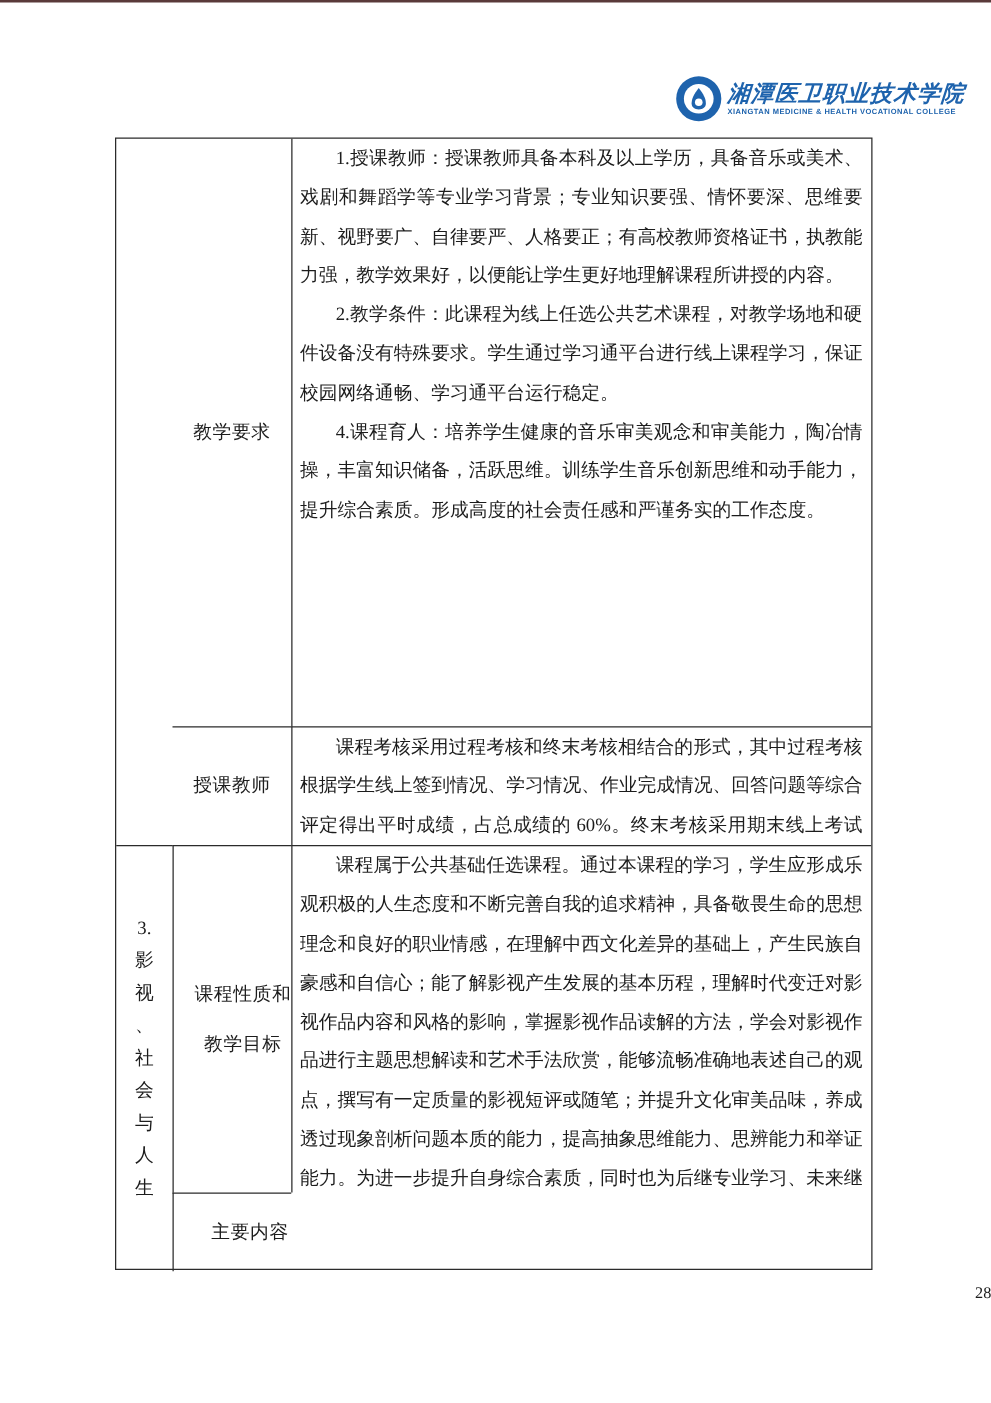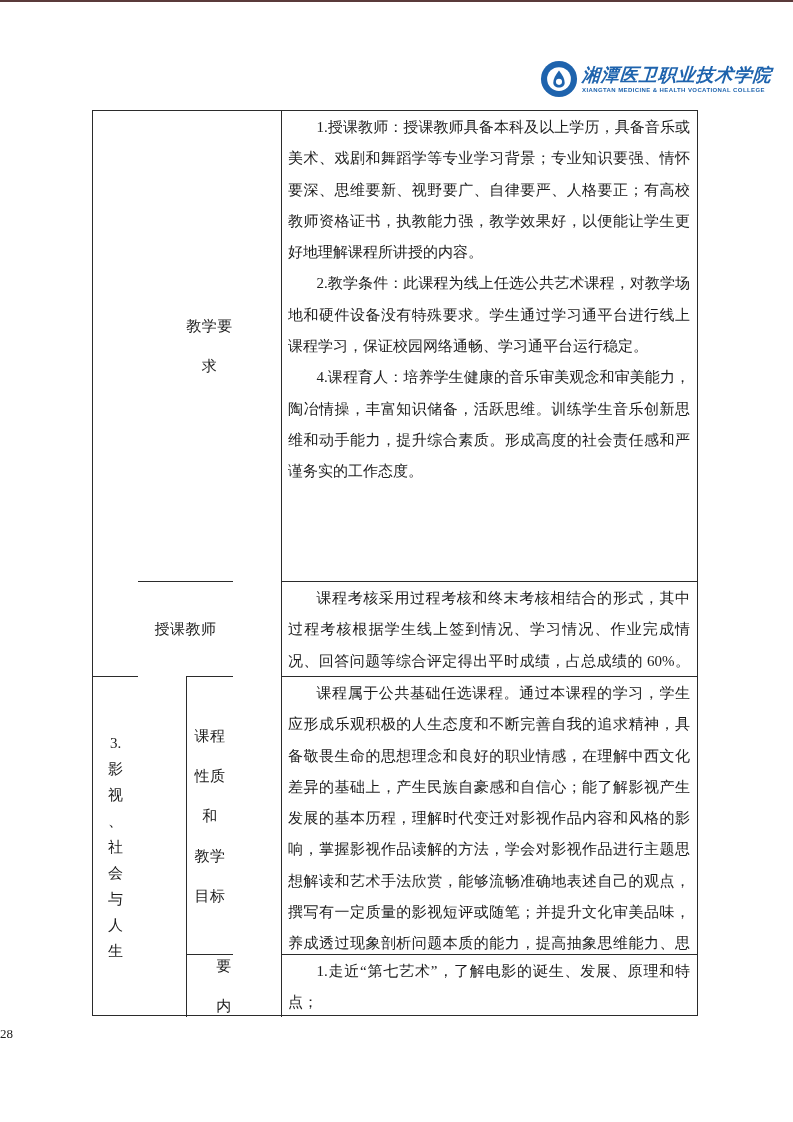--- a/index.html
+++ b/index.html
@@ -32,40 +32,40 @@
   .doc-table{
     position:absolute;left:92px;top:110px;width:606px;height:906px;
     display:grid;
     grid-template-columns:45px 95px 1fr;
     grid-template-rows:470px 95px 278px 63px;
     border:1.5px solid #2b2b2b;
     box-sizing:border-box;
     font-size:15px;
   }
   .cell{box-sizing:border-box;overflow:hidden;}
-  .bl{border-left:1px solid #2b2b2b;margin-left:48px;}
+  .bl{border-left:1px solid #2b2b2b;}
   .bt{border-top:1px solid #2b2b2b;}
   .num-cell{
     display:flex;align-items:center;justify-content:center;text-align:center;
     white-space:pre-line;line-height:26px;
   }
   .label-cell{
     display:flex;align-items:center;justify-content:center;text-align:center;
     white-space:pre-line;line-height:40px;letter-spacing:0.5px;
   }
   .content-cell{
     padding:1px 7px 0 6px;
     line-height:31.3px;
     text-align:justify;
     word-break:break-all;
   }
   .content-cell p{margin:0;text-indent:1.9em;}
   
   .page-number{
-    position:absolute;top:1026px;left:0;width:793px;text-align:left;
+    position:absolute;top:1026px;left:0;width:793px;text-align:right;
     font-size:13px;color:#1c1c1c;
   }
 </style>
 </head>
 <body>
 
 <div class="page-top-edge"></div>
 
 <div class="logo">
   <div class="logo-seal">
@@ -118,20 +118,16 @@
     <span>课程性质和
 教学目标</span>
   </div>
   <div class="cell content-cell bl bt" style="grid-column:3;grid-row:3;">
     <p>课程属于公共基础任选课程。通过本课程的学习，学生应形成乐观积极的人生态度和不断完善自我的追求精神，具备敬畏生命的思想理念和良好的职业情感，在理解中西文化差异的基础上，产生民族自豪感和自信心；能了解影视产生发展的基本历程，理解时代变迁对影视作品内容和风格的影响，掌握影视作品读解的方法，学会对影视作品进行主题思想解读和艺术手法欣赏，能够流畅准确地表述自己的观点，撰写有一定质量的影视短评或随笔；并提升文化审美品味，养成透过现象剖析问题本质的能力，提高抽象思维能力、思辨能力和举证能力。为进一步提升自身综合素质，同时也为后继专业学习、未来继续学习和终身发展奠定良好的基础。</p>
   </div>
 
   <div class="cell label-cell bl bt" style="grid-column:2;grid-row:4;padding-left:28px;">
     <span>主要内容</span>
   </div>
-  <div class="cell content-cell bl bt" style="grid-column:3;grid-row:4;">
-    <p>1.走近“第七艺术”，了解电影的诞生、发展、原理和特点；</p>
-    <p>2.电影的语言，认识镜头、景别、角度、光线等影视要素；</p>
-  </div>
 
 </div>
 
 <div class="page-number">28</div>
 
 </body></html>

